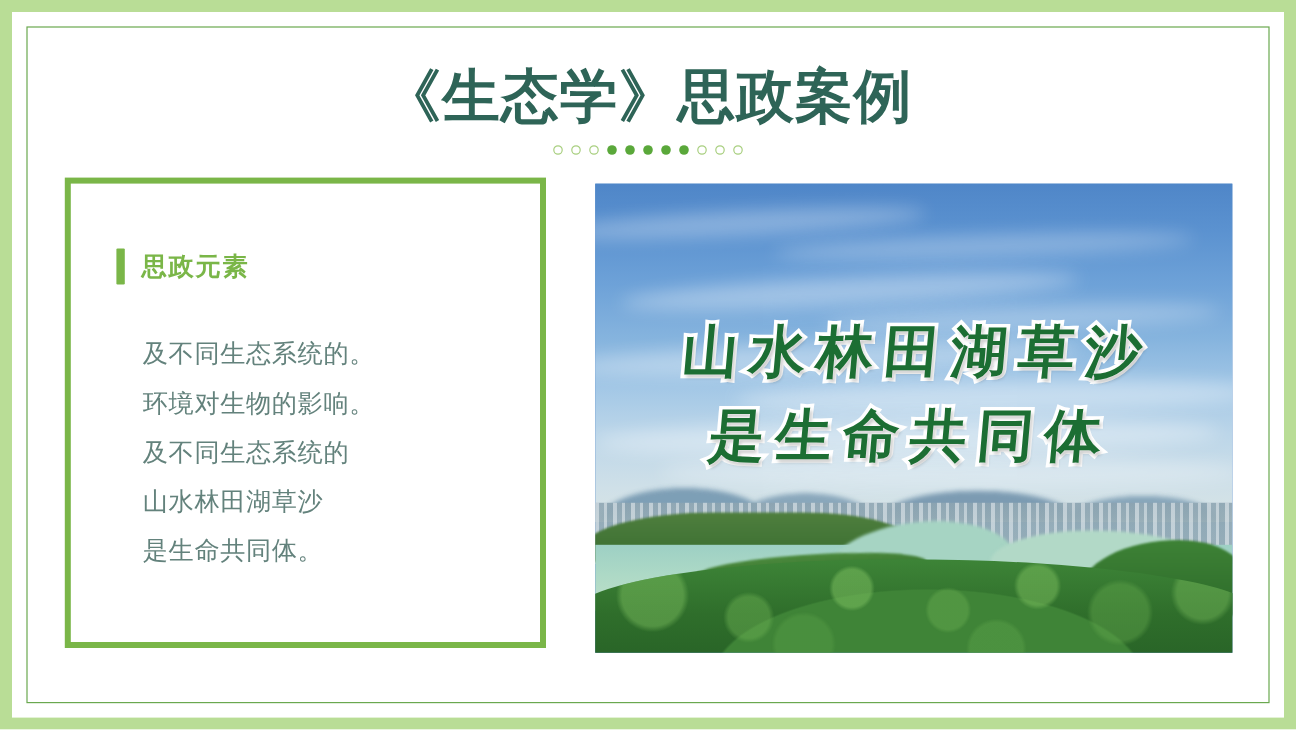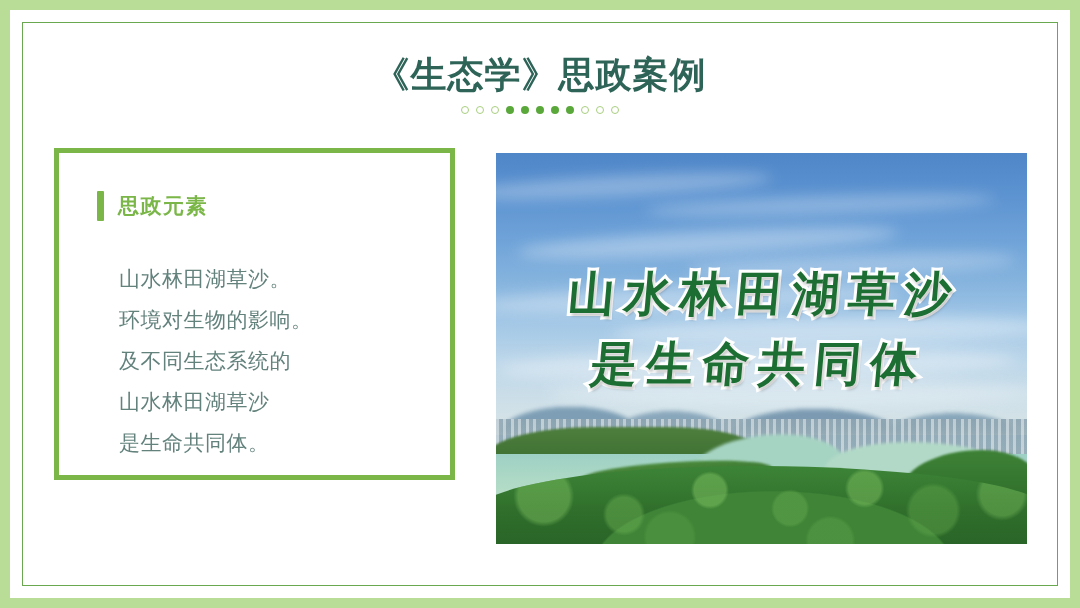--- a/index.html
+++ b/index.html
@@ -38,21 +38,21 @@
   
   .title-wrap {
     position: absolute;
     top: 30px;
     left: 0;
     right: 0;
     text-align: center;
   }
   .slide-title {
     font-family: "DejaVu Sans", "Liberation Sans", sans-serif;
-    font-size: 36px;
+    font-size: 48px;
     font-weight: 700;
     color: #2e6457;
     letter-spacing: 1px;
     line-height: 1.2;
     white-space: nowrap;
   }
 
   
   .dots {
     margin-top: 10px;
@@ -74,24 +74,24 @@
   .dot.solid {
     background: #5aa83a;
   }
 
   
   .text-card {
     position: absolute;
     left: 31px;
     top: 125px;
     width: 401px;
-    height: 332px;
+    height: 392px;
     border: 5px solid #7ab648;
     background: #ffffff;
-    padding: 30px 26px 20px 28px;
+    padding: 46px 26px 20px 28px;
   }
   .card-heading {
     display: flex;
     align-items: center;
     gap: 14px;
     margin-left: 10px;
     margin-top: 8px;
   }
   .heading-bar {
     width: 7px;
@@ -339,21 +339,21 @@
           <span class="dot hollow"></span>
         </div>
       </div>
 
       <div class="text-card">
         <div class="card-heading">
           <span class="heading-bar"></span>
           <span class="heading-text">思政元素</span>
         </div>
         <div class="card-body">
-          <p>山水林田湖草沙。</p>
+          <p>及不同生态系统的。</p>
           <p>环境对生物的影响。</p>
           <p>及不同生态系统的</p>
           <p>山水林田湖草沙</p>
           <p>是生命共同体。</p>
         </div>
       </div>
 
       <div class="photo">
         <div class="photo-scene">
           <div class="sky"></div>

